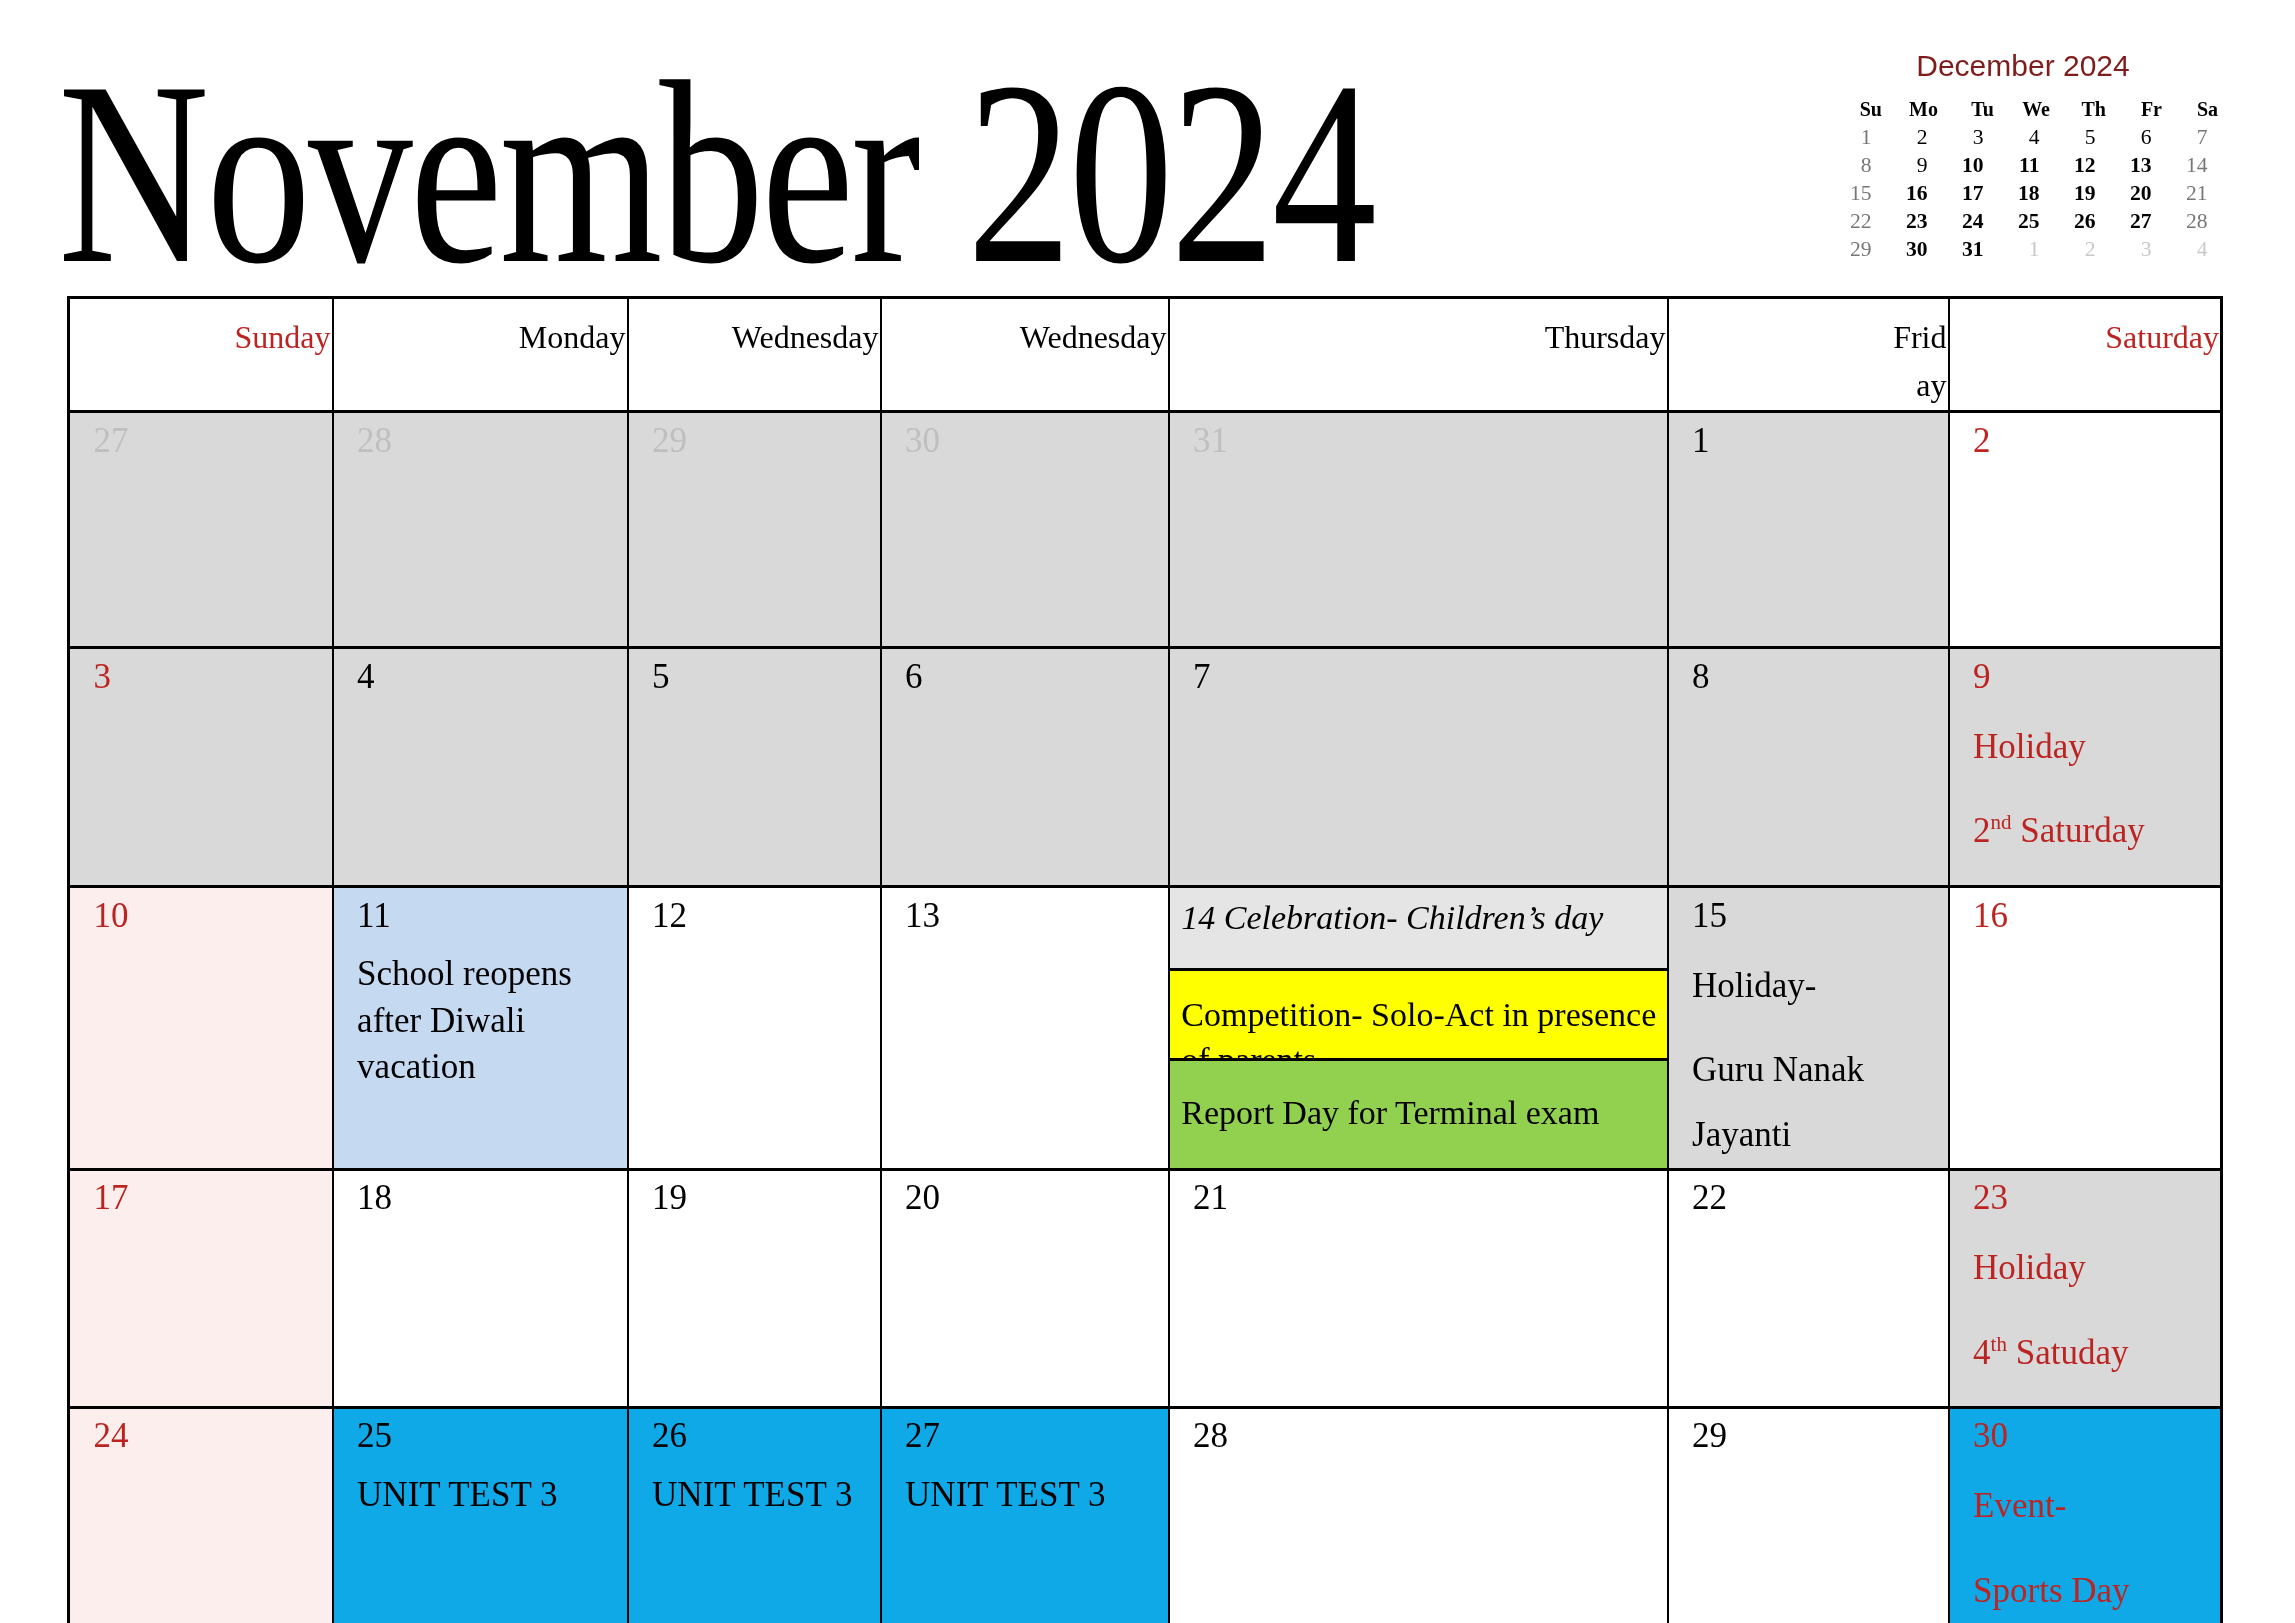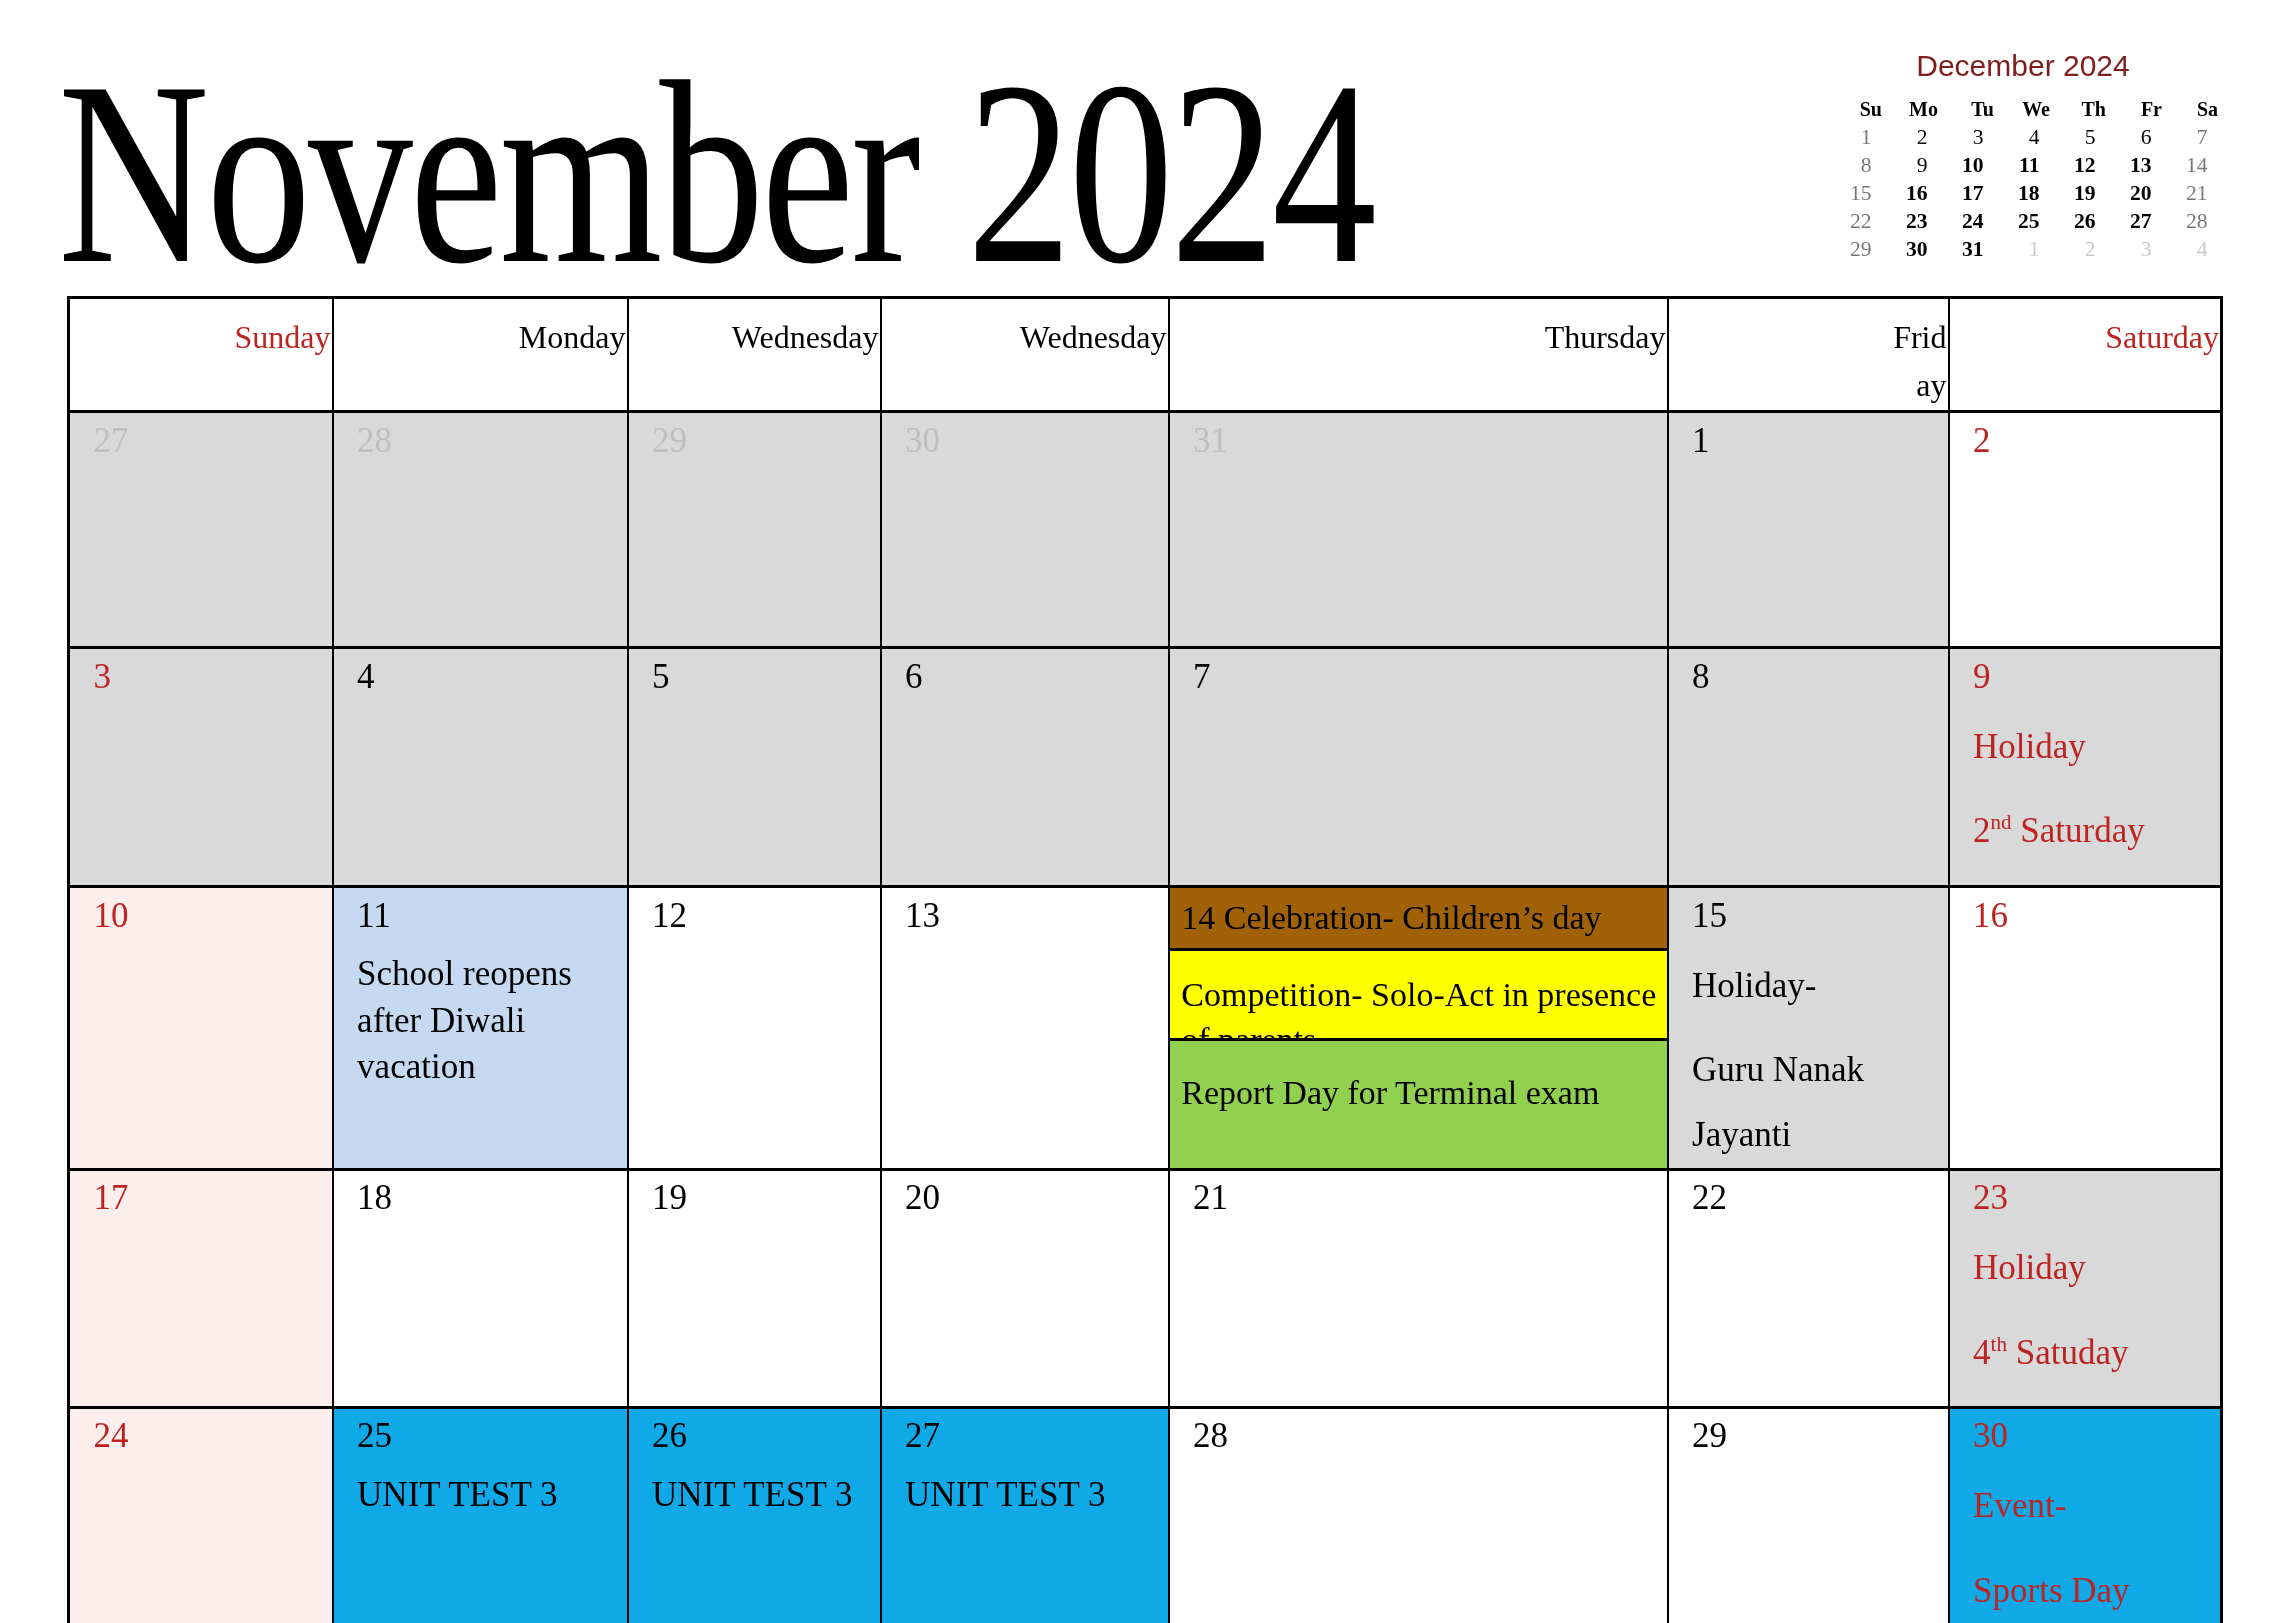--- a/index.html
+++ b/index.html
@@ -210,21 +210,21 @@
             <div class="ev blk"><span>School reopens after Diwali vacation</span></div>
           </td>
           <td class="cell bg-white">
             <div class="num n-blk">12</div>
           </td>
           <td class="cell bg-white">
             <div class="num n-blk">13</div>
           </td>
           <td class="cell bg-white noPad">
             <div class="blocks">
-              <div class="block" style="background: #a16207; height: 60px;">
+              <div class="block" style="background: #e5e5e5; height: 80px; font-style: italic;">
                 <div class="btext" style="padding-top: 7.9px;"><span>14 Celebration- Children’s day</span></div>
               </div>
               <div class="block" style="background: rgb(255, 255, 0); height: 90px;">
                 <div class="btext" style="padding-top: 22px;"><span>Competition- Solo-Act in presence of parents</span></div>
               </div>
               <div class="block" style="background: rgb(146, 208, 80); flex: 1 1 0%;">
                 <div class="btext" style="padding-top: 30px;"><span>Report Day for Terminal exam</span></div>
               </div>
             </div>
           </td>

